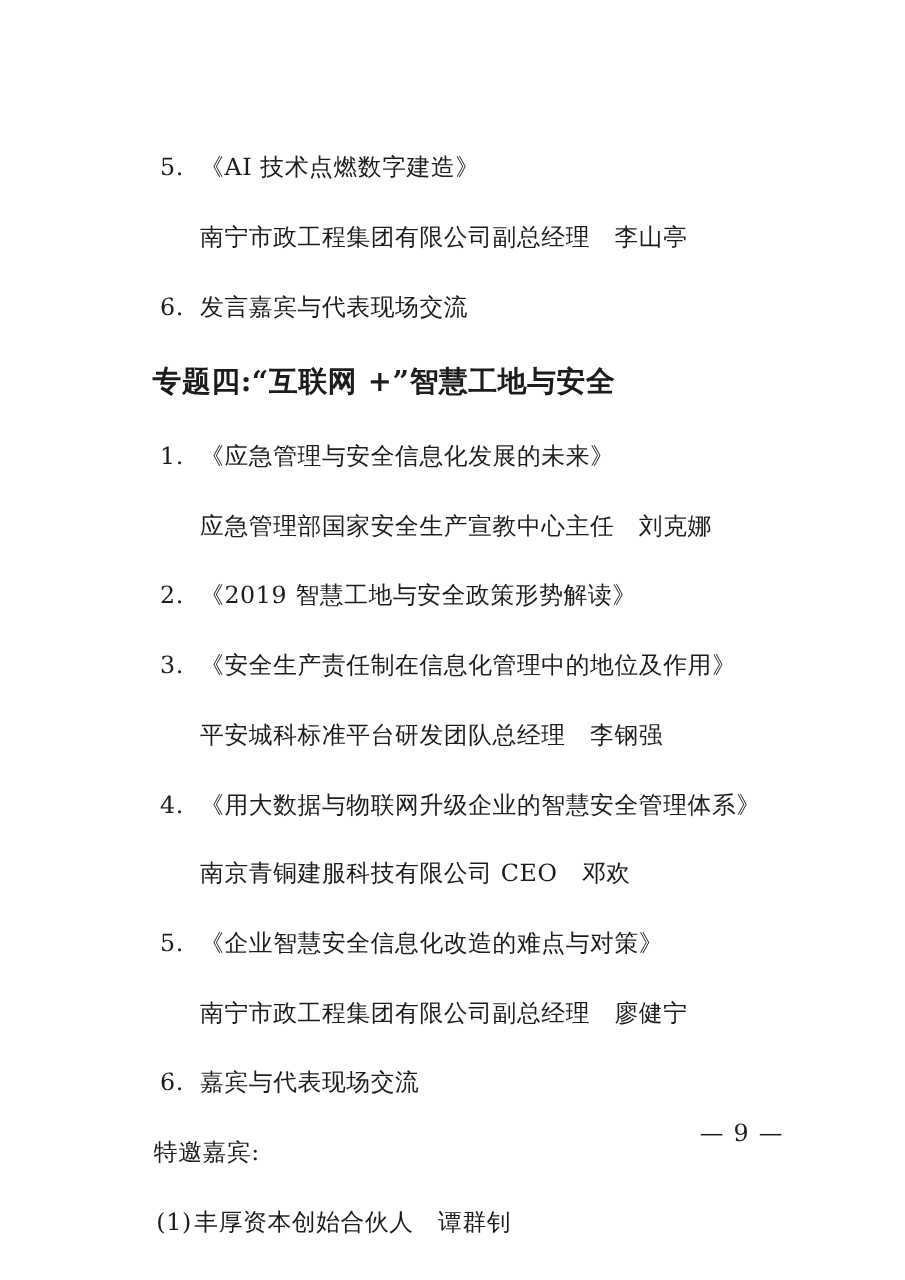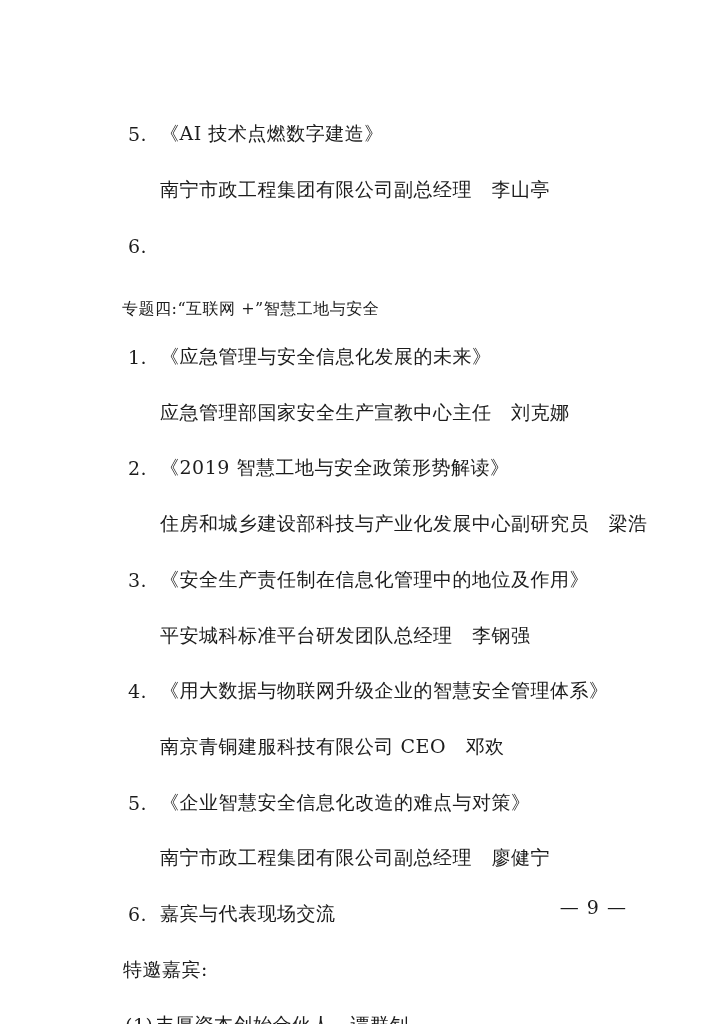--- a/index.html
+++ b/index.html
@@ -38,23 +38,22 @@
   .line.guest .marker {
     flex: 0 0 auto;
     width: auto;
     padding-right: 2px;
   }
   .line.speaker {
     padding-left: 32px;
   }
   .line.section-heading {
     margin-left: -6px;
-    font-weight: normal;
-    font-size: 16px;
-    align-items: flex-end;
+    font-weight: bold;
+    font-size: 23px;
   }
   .line.guests-heading {
     margin-left: -5px;
   }
   .line.guest {
     margin-left: -3px;
   }
   .page-number {
     position: absolute;
     top: 896px;
@@ -72,39 +71,37 @@
 
     <p class="line item">
       <span class="marker">5.</span>
       <span class="text">《AI 技术点燃数字建造》</span>
     </p>
     <p class="line speaker">
       <span class="text">南宁市政工程集团有限公司副总经理　李山亭</span>
     </p>
     <p class="line item">
       <span class="marker">6.</span>
+      <span class="text">发言嘉宾与代表现场交流</span>
     </p>
 
     <p class="line section-heading">
       <span class="text">专题四:“互联网 +”智慧工地与安全</span>
     </p>
 
     <p class="line item">
       <span class="marker">1.</span>
       <span class="text">《应急管理与安全信息化发展的未来》</span>
     </p>
     <p class="line speaker">
       <span class="text">应急管理部国家安全生产宣教中心主任　刘克娜</span>
     </p>
     <p class="line item">
       <span class="marker">2.</span>
       <span class="text">《2019 智慧工地与安全政策形势解读》</span>
-    </p>
-    <p class="line speaker">
-      <span class="text">住房和城乡建设部科技与产业化发展中心副研究员　梁浩</span>
     </p>
     <p class="line item">
       <span class="marker">3.</span>
       <span class="text">《安全生产责任制在信息化管理中的地位及作用》</span>
     </p>
     <p class="line speaker">
       <span class="text">平安城科标准平台研发团队总经理　李钢强</span>
     </p>
     <p class="line item">
       <span class="marker">4.</span>

